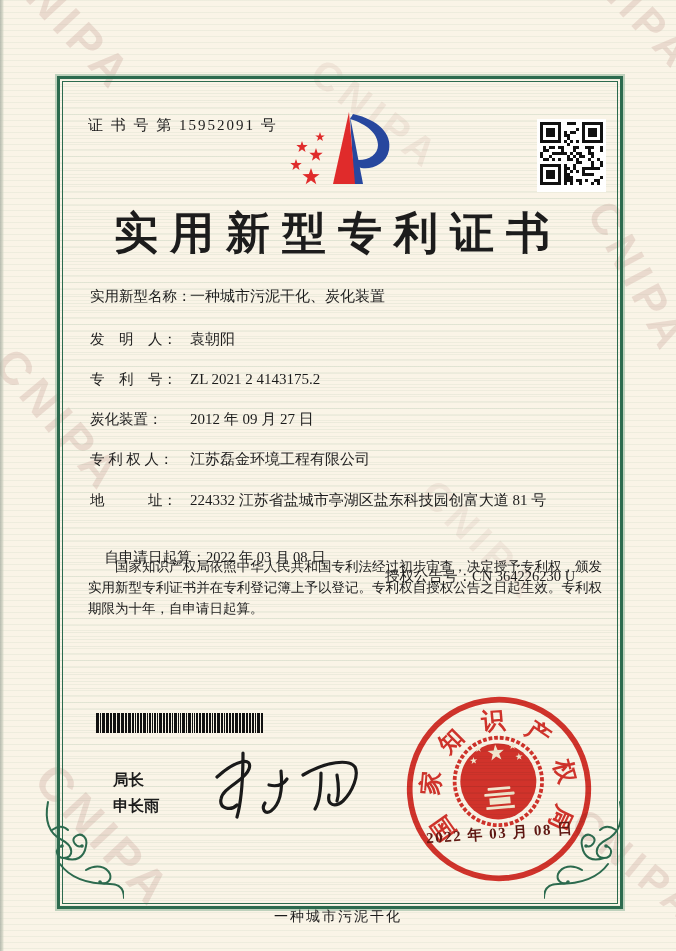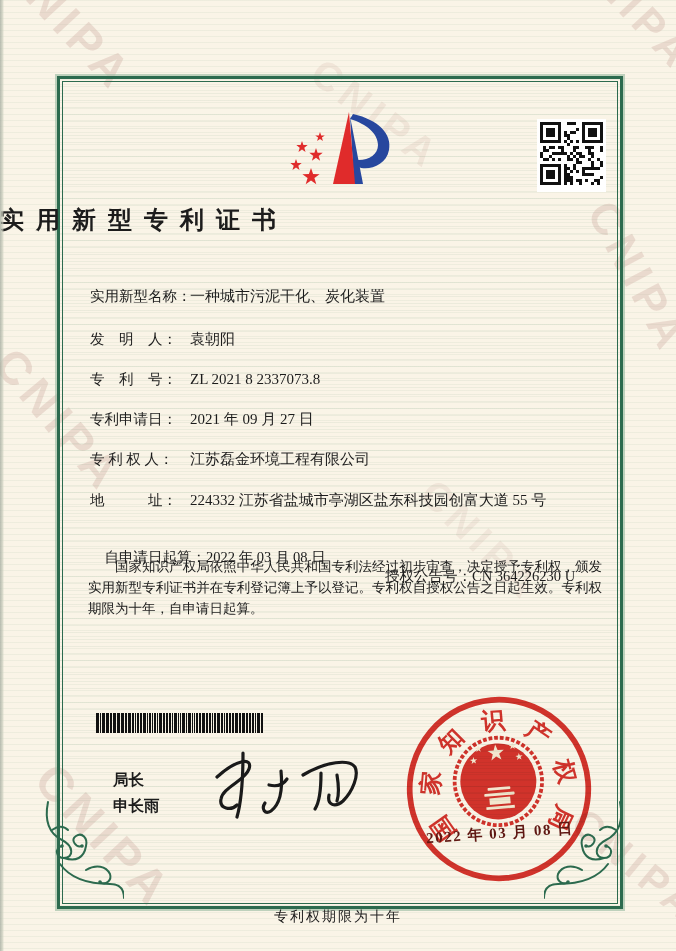--- a/index.html
+++ b/index.html
@@ -26,21 +26,21 @@
          box-shadow:0 0 0 2px rgba(150,185,160,.6);z-index:2;
          background:repeating-linear-gradient(to bottom, rgba(70,125,90,0.08) 0 1px, transparent 1px 7px);}
   .frame-inner{position:absolute;inset:2px;border:1px solid #2c6a4e;}
   .corner-orn{position:absolute;z-index:3;}
   .orn-left{left:40px;top:800px;}
   .orn-right{left:544px;top:800px;transform:scaleX(-1);}
   
   .cert-line{position:absolute;left:88px;top:116px;font-size:15px;letter-spacing:2px;z-index:3;}
   .logo{position:absolute;left:283px;top:110px;z-index:3;}
   .qr{position:absolute;left:537px;top:119px;background:#fff;padding:3px;z-index:3;}
-  .title{position:absolute;left:0;top:204px;width:100%;font-size:24px;font-weight:700;
+  .title{position:absolute;left:0;top:204px;width:100%;text-align:center;font-size:44px;font-weight:700;
          letter-spacing:12px;z-index:3;}
   
   .row{position:absolute;left:90px;font-size:15px;z-index:3;white-space:pre;}
   .row .label{display:inline-block;width:100px;font-size:14.5px;white-space:pre;}
   .r0{top:287px;} .r1{top:330px;} .r2{top:370px;} .r3{top:410px;} .r4{top:450px;} .r5{top:491px;}
   .grant-row{position:absolute;left:90px;top:531px;font-size:14.5px;z-index:3;white-space:pre;}
   .grant-right{position:absolute;left:295px;}
   
   .paras{position:absolute;left:88px;top:556px;width:514px;font-size:13.5px;line-height:21px;
          text-align:justify;z-index:3;}
@@ -103,20 +103,21 @@
       <path d="M46,70 C56,64 66,66 70,74 C72,80 66,86 60,82"></path>
       <path d="M12,30 C18,26 24,26 28,30"></path>
     </g>
     <g fill="#2c6a4e">
       <circle cx="22" cy="46" r="1.8"></circle>
         <circle cx="42" cy="46" r="1.8"></circle>
         <circle cx="60" cy="82" r="1.8"></circle>
     </g>
   </svg>
 
+  <div class="cert-line">证 书 号 第 15952091 号</div>
 
   <svg class="logo" width="112" height="78" viewBox="0 0 112 78">
     <polygon points="67,6 80,74 71,74" fill="#27479e"></polygon>
     <polygon points="66,2 72,74 50,74" fill="#e02b2b"></polygon>
     <path d="M70,4 C96,10 109,24 106,40 C103,56 85,61 75,57 L73,50 C85,51 95,45 95,35 C95,24 84,14 67,9 Z" fill="#27479e"></path>
     <g id="logo-stars" fill="#e02b2b">
         <polygon points="37.0,22.0 35.8,25.4 32.2,25.5 35.1,27.6 34.1,31.0 37.0,29.0 39.9,31.0 38.9,27.6 41.8,25.5 38.2,25.4"></polygon>
         <polygon points="19.0,31.0 17.6,35.1 13.3,35.1 16.7,37.7 15.5,41.9 19.0,39.4 22.5,41.9 21.3,37.7 24.7,35.1 20.4,35.1"></polygon>
         <polygon points="33.0,38.0 31.4,42.7 26.3,42.8 30.3,45.9 28.9,50.7 33.0,47.8 37.1,50.7 35.7,45.9 39.7,42.8 34.6,42.7"></polygon>
         <polygon points="13.0,49.0 11.6,53.1 7.3,53.1 10.7,55.7 9.5,59.9 13.0,57.4 16.5,59.9 15.3,55.7 18.7,53.1 14.4,53.1"></polygon>
@@ -327,24 +328,24 @@
         <rect x="39" y="60" width="3" height="3" fill="#111"></rect>
         <rect x="51" y="60" width="3" height="3" fill="#111"></rect>
         <rect x="57" y="60" width="3" height="3" fill="#111"></rect>
       </svg>
   </div>
 
   <div class="title">实用新型专利证书</div>
 
   <div class="row r1"><span class="label">发　明　人：</span><span>袁朝阳</span></div>
   <div class="row r0"><span class="label">实用新型名称：</span><span>一种城市污泥干化、炭化装置</span></div>
-  <div class="row r2"><span class="label">专　利　号：</span><span>ZL 2021 8 2337073.8</span></div>
-  <div class="row r3"><span class="label">专利申请日：</span><span>2021 年 09 月 27 日</span></div>
+  <div class="row r2"><span class="label">专　利　号：</span><span>ZL 2021 2 4143175.2</span></div>
+  <div class="row r3"><span class="label">炭化装置：</span><span>2012 年 09 月 27 日</span></div>
   <div class="row r4"><span class="label">专 利 权 人：</span><span>江苏磊金环境工程有限公司</span></div>
-  <div class="row r5"><span class="label">地　　　址：</span><span>224332 江苏省盐城市亭湖区盐东科技园创富大道 55 号</span></div>
+  <div class="row r5"><span class="label">地　　　址：</span><span>224332 江苏省盐城市亭湖区盐东科技园创富大道 81 号</span></div>
 
   <div class="grant-row">
     <span>自申请日起算：</span><span>2022 年 03 月 08 日</span>
     <span class="grant-right"><span>授权公告号：</span><span>CN 364226230 U</span></span>
   </div>
 
   <div class="paras">
     <p>国家知识产权局依照中华人民共和国专利法经过初步审查，决定授予专利权，颁发实用新型专利证书并在专利登记簿上予以登记。专利权自授权公告之日起生效。专利权期限为十年，自申请日起算。</p>
   </div>
 
@@ -502,14 +503,14 @@
           <rect x="88" y="98" width="24" height="3" rx="1"></rect>
           <rect x="84" y="104" width="32" height="3" rx="1"></rect>
           <rect x="89" y="109" width="22" height="7"></rect>
           <rect x="85" y="118" width="30" height="3"></rect>
         </g>
       </g>
     </svg>
   </div>
   <div class="seal-date">2022 年 03 月 08 日</div>
 
-  <div class="note">专利权期限为十年</div>
+  <div class="note">一种城市污泥干化</div>
 </div>
 
 </body></html>

